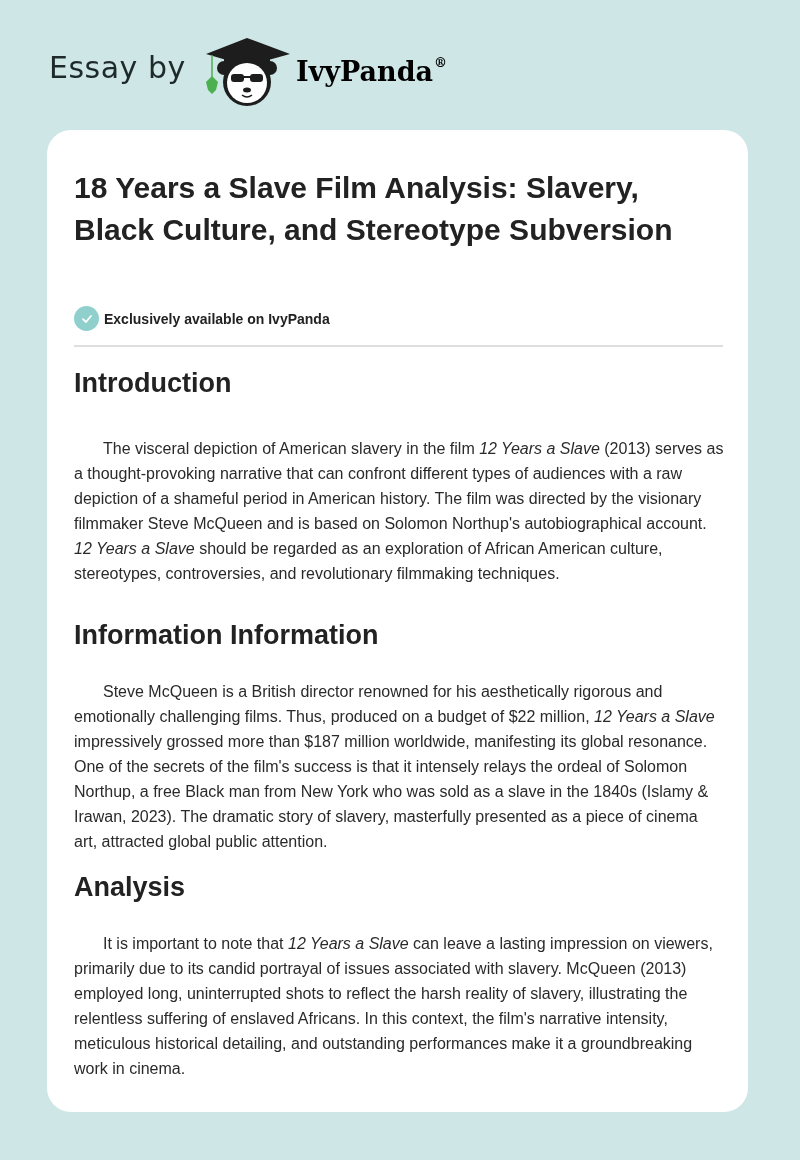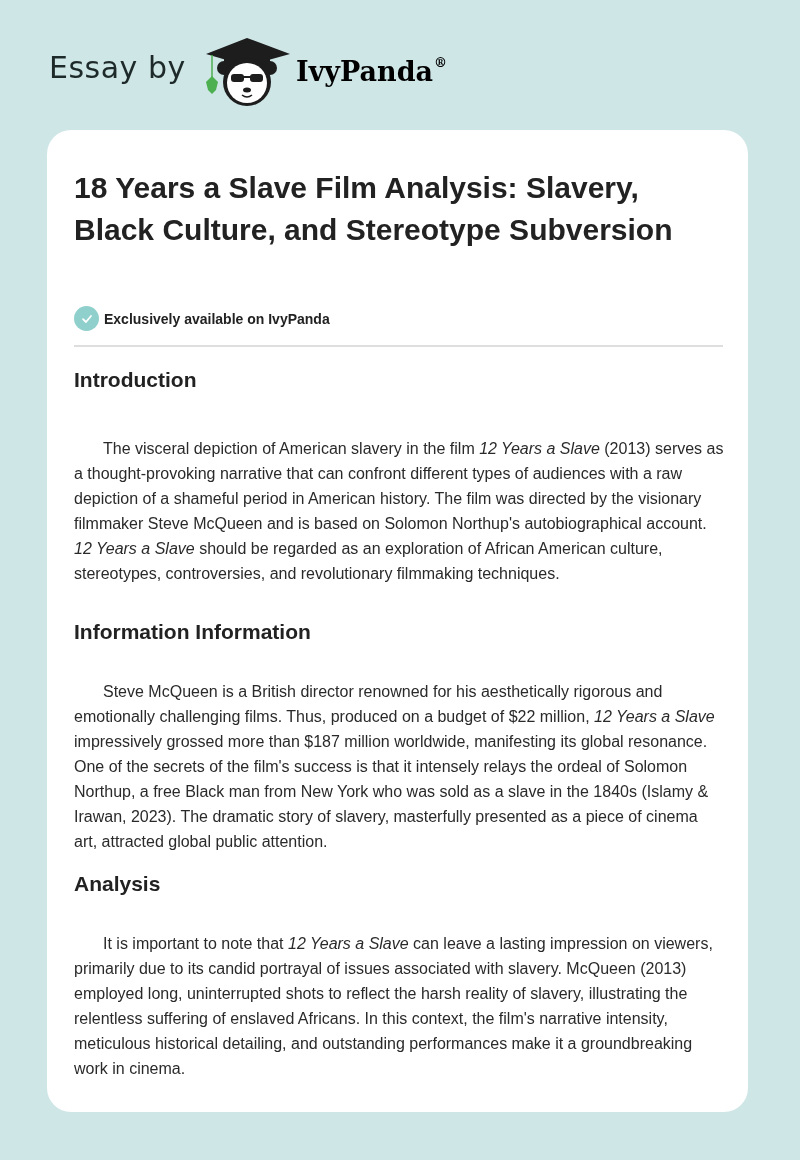--- a/index.html
+++ b/index.html
@@ -46,21 +46,21 @@
     }
     .badge-text {
       margin-left: 5px; font-size: 14px; font-weight: bold; color: #222;
     }
     .divider {
       position: absolute; left: 27px; top: 215px; width: 649px; height: 2px;
       background: #dedede;
     }
     .section-heading {
       position: absolute; left: 27px;
-      font-size: 21px; font-weight: bold; color: #222;
+      font-size: 27px; font-weight: bold; color: #222;
     }
     .para {
       position: absolute; left: 27px; width: 650px;
       font-size: 16px; line-height: 25px; color: #2a2a2a;
       text-indent: 29px;
     }
     .para i { }
   </style>
 </head>
 <body>

